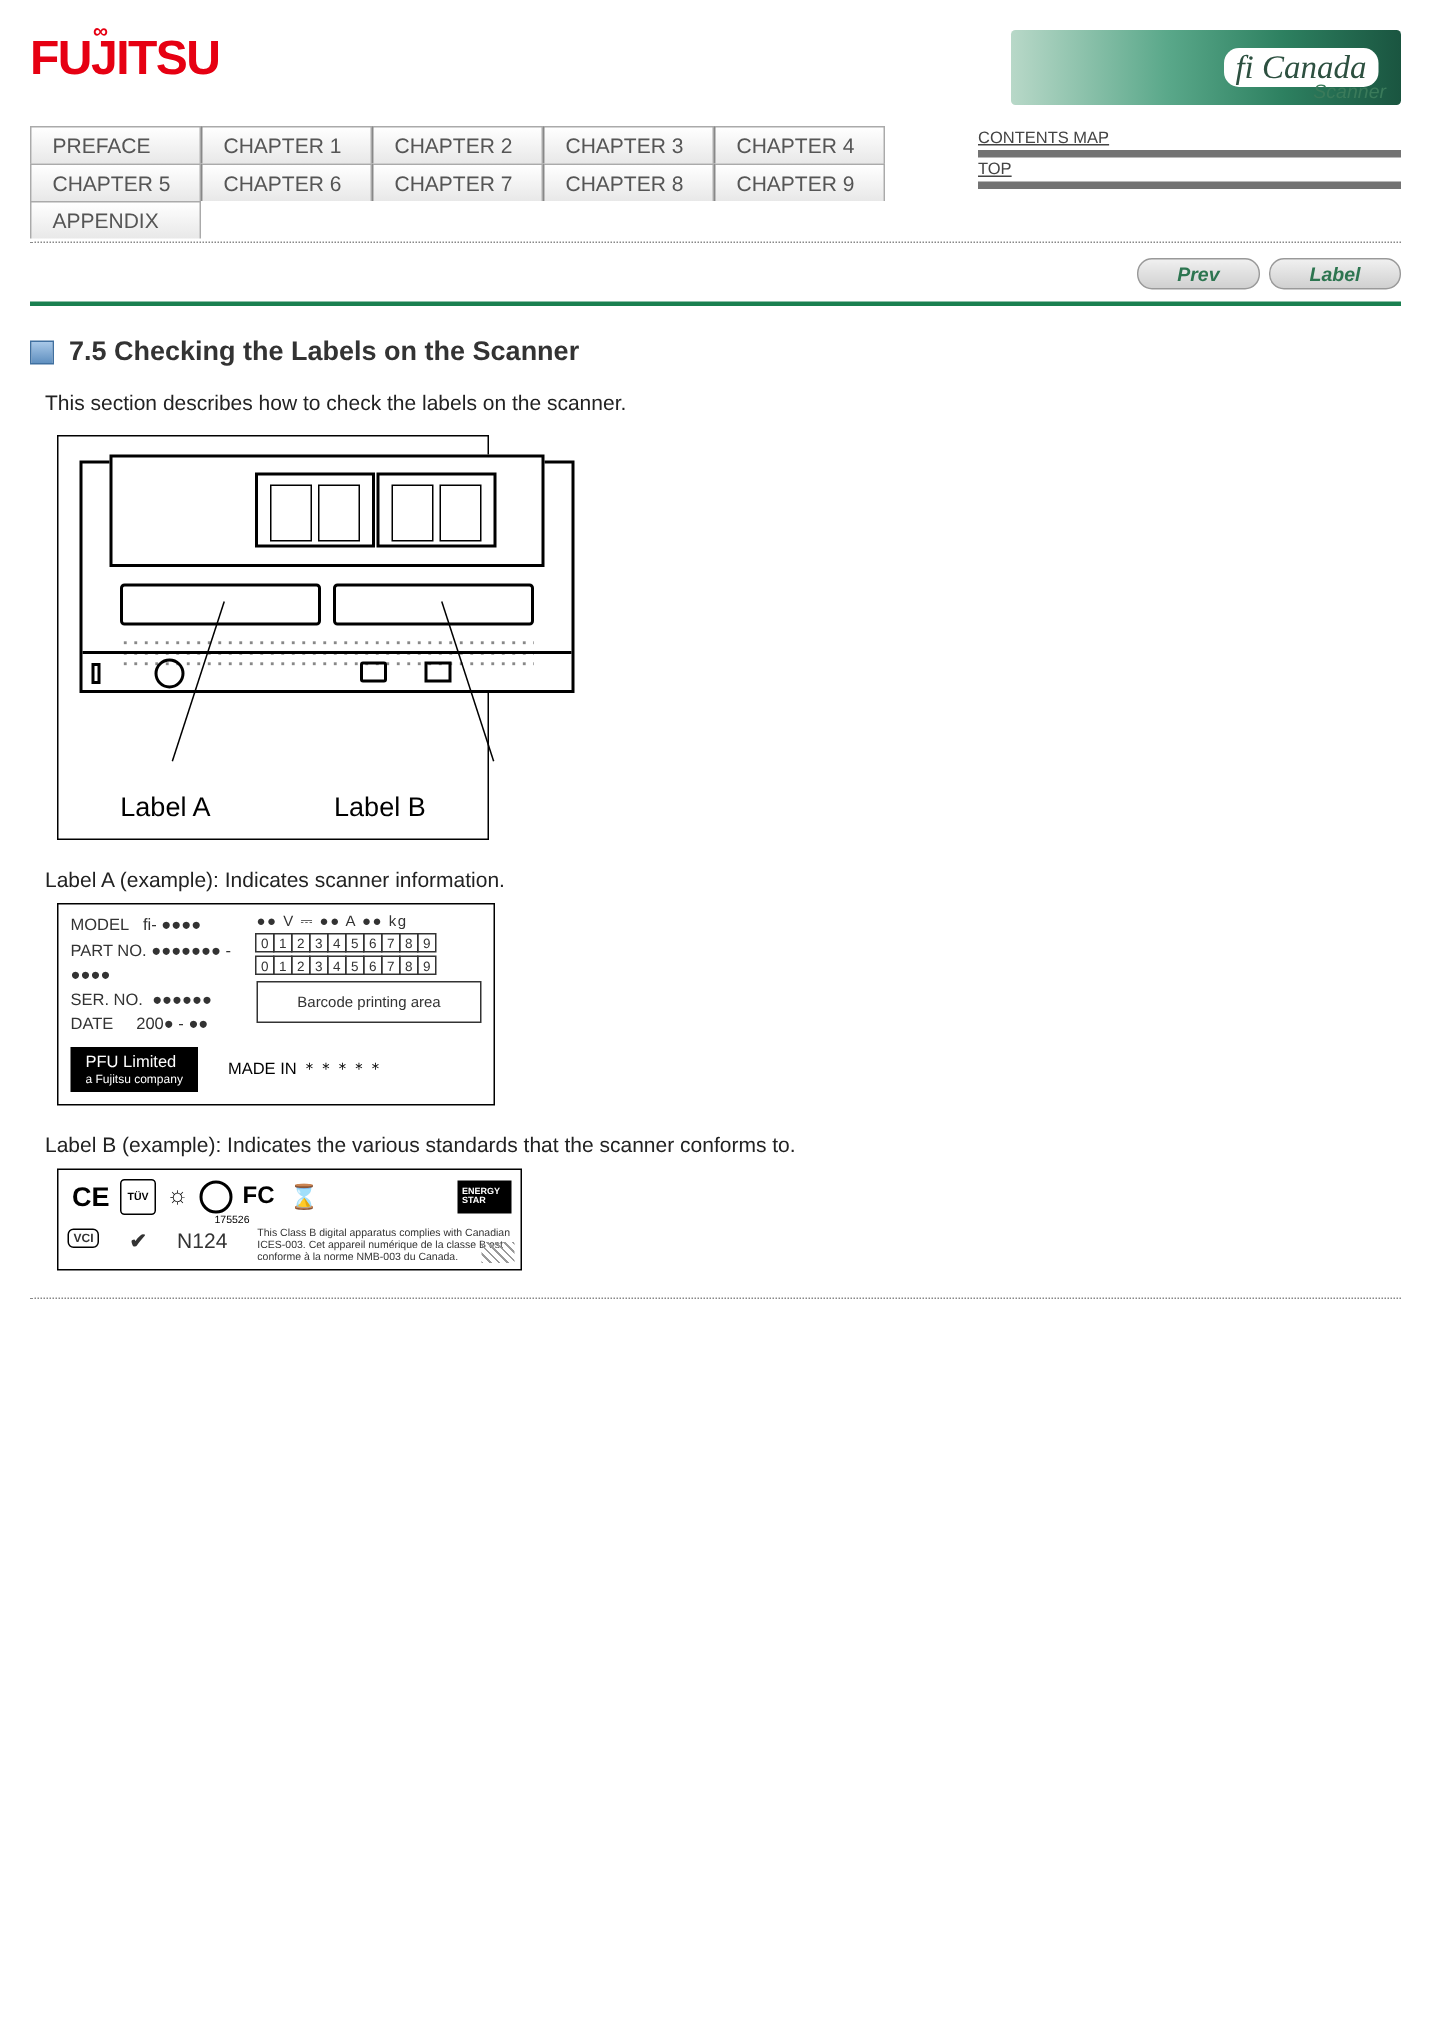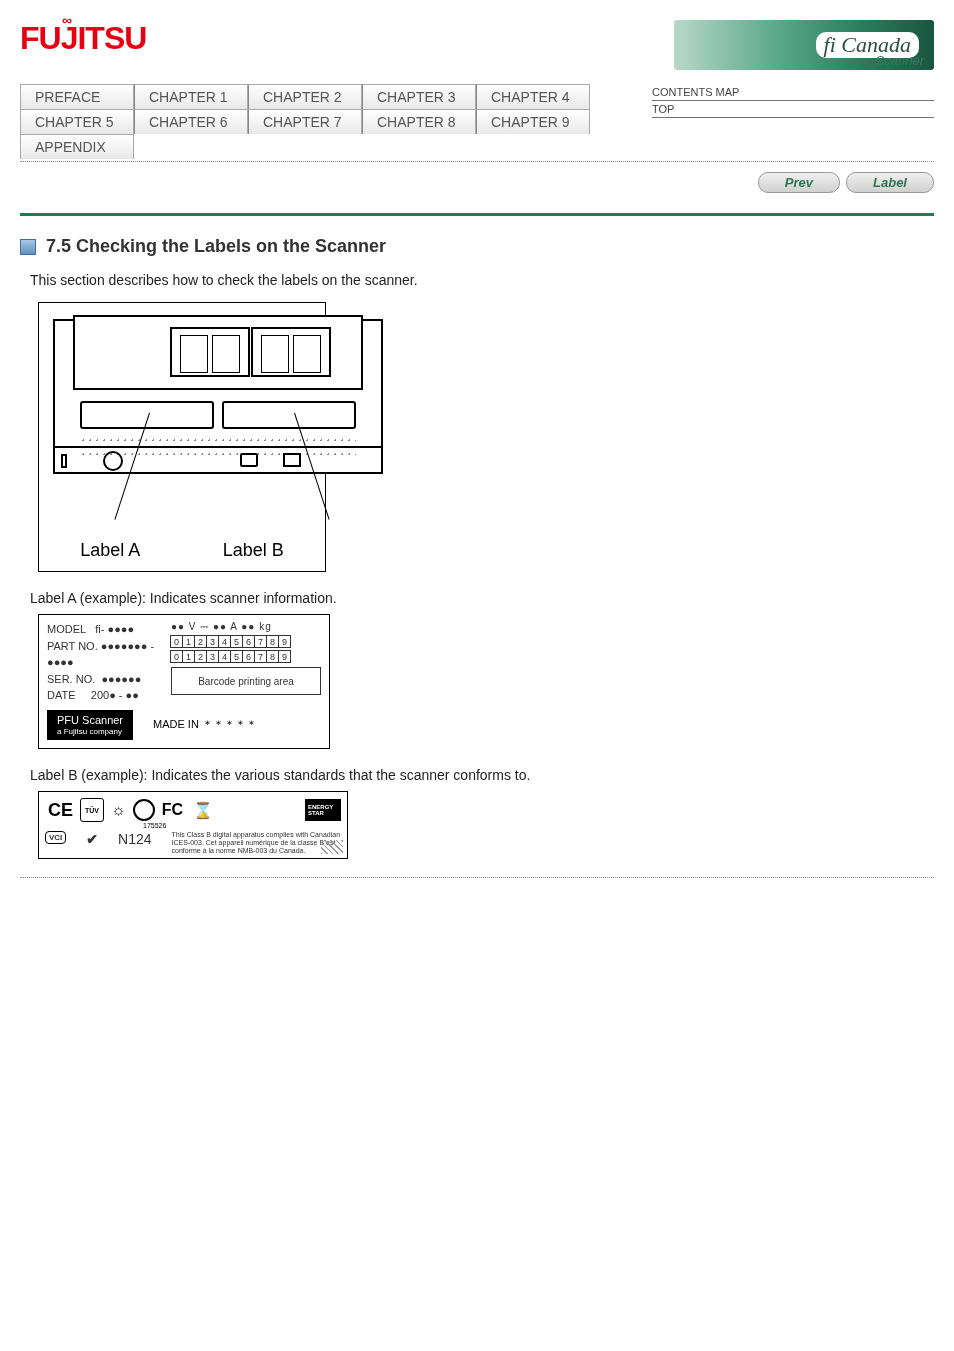--- a/index.html
+++ b/index.html
@@ -88,34 +88,35 @@
     .nav-tab + .nav-tab {
       border-left: 1px solid #888;
     }
     .contents-area {
       width: 290px;
       font-size: 11px;
       color: #444;
       padding-left: 8px;
     }
     .contents-item {
-      border-bottom: 1px solid #737373;
+      border-bottom: 5px solid #737373;
       padding: 2px 0;
       cursor: pointer;
+      text-decoration: underline;
     }
     .dotted-divider {
       border: none;
       border-top: 1px dotted #888;
       margin: 2px 0 10px 0;
     }
     .pagenav {
       display: flex;
       justify-content: flex-end;
       gap: 6px;
-      margin-bottom: 20px;
+      margin-bottom: 8px;
     }
     .pagenav-btn {
       background: linear-gradient(180deg, #f0f0f0 0%, #d0d0d0 100%);
       border: 1px solid #999;
       border-radius: 10px;
       padding: 2px 26px;
       font-size: 13px;
       font-style: italic;
       font-weight: bold;
       color: #2d7550;
@@ -531,21 +532,21 @@
           <div class="digit">6</div>
           <div class="digit">7</div>
           <div class="digit">8</div>
           <div class="digit">9</div>
         </div>
         <div class="barcode-box">Barcode printing area</div>
       </div>
     </div>
     <div class="label-a-bottom">
       <div class="pfu-block">
-        <div>PFU Scanner</div>
+        <div>PFU Limited</div>
         <div class="pfu-sub">a Fujitsu company</div>
       </div>
       <div class="madein">MADE IN  ＊＊＊＊＊</div>
     </div>
   </div>
 </div>
 
 <p class="label-desc">Label B (example): Indicates the various standards that the scanner conforms to.</p>
 
 <div class="figure-block">

